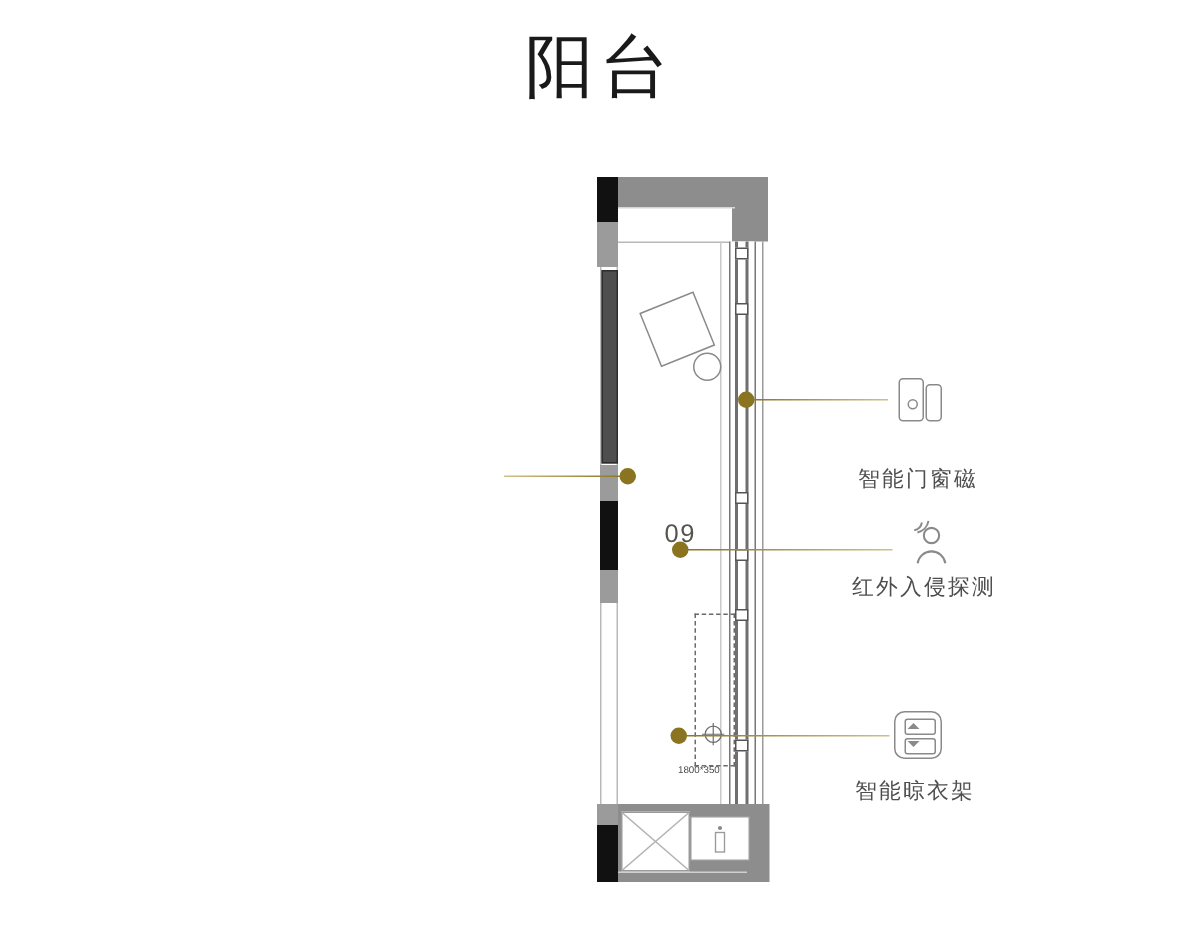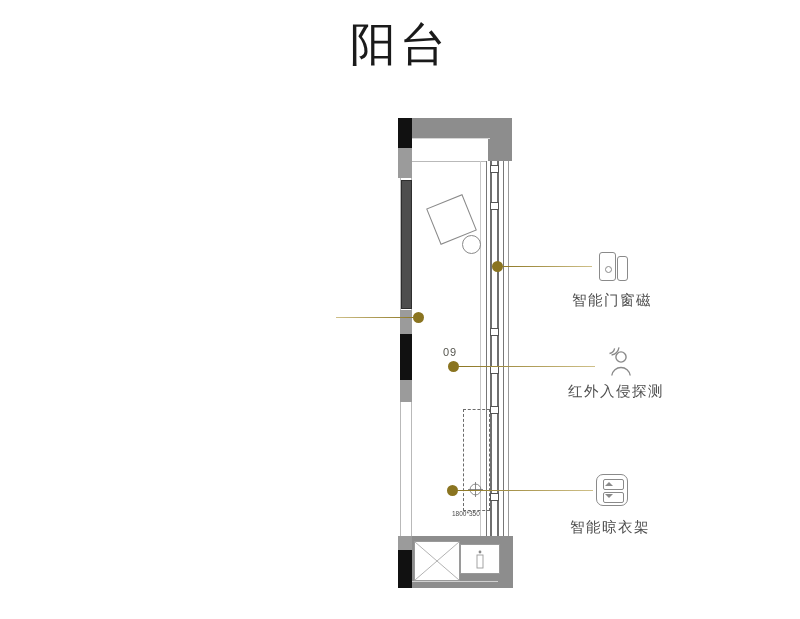--- a/index.html
+++ b/index.html
@@ -48,21 +48,21 @@
   }
   .crosshair{position:absolute;}
 
   
   .dot{position:absolute;width:11px;height:11px;border-radius:50%;background:#8a7420;}
   .leader{position:absolute;height:1px;background:#8a7420;}
   .leader.fade{background:linear-gradient(90deg,#8a7420,#cfc089);}
   .leader.fade-l{background:linear-gradient(90deg,#cfc089,#8a7420);}
 
   .tag{
-    position:absolute;font-size:11px;color:#55554e;letter-spacing:1px;
+    position:absolute;font-size:17px;color:#55554e;letter-spacing:1px;
     font-family:"Liberation Sans",sans-serif;
   }
 
   
   .anno{position:absolute;}
   .anno .label{
     font-size:14.5px;color:#4e4e4e;letter-spacing:1.5px;white-space:nowrap;
     font-family:"DejaVu Sans",sans-serif;
   }
   .anno .ic{position:relative;}
@@ -201,21 +201,21 @@
   <div class="leader fade" style="left:453px;top:490px;width:140px;"></div>
 
 
   <div class="anno" style="left:572px;top:252px;">
     <div class="ic" style="margin-left:27px;width:28px;height:29px;">
       <div class="ds-big">
           <div class="ds-ring"></div>
         </div>
       <div class="ds-small"></div>
     </div>
-    <div class="label" style="margin-top:10px;">智能门窗磁</div>
+    <div class="label" style="margin-top:29px;">智能门窗磁</div>
   </div>
 
   <div class="anno" style="left:570px;top:474px;">
     <div class="ic" style="margin-left:26px;">
       <div class="dr-box">
         <div class="dr-btn up"></div>
         <div class="tri up"></div>
         <div class="dr-btn dn"></div>
         <div class="tri dn"></div>
       </div>

